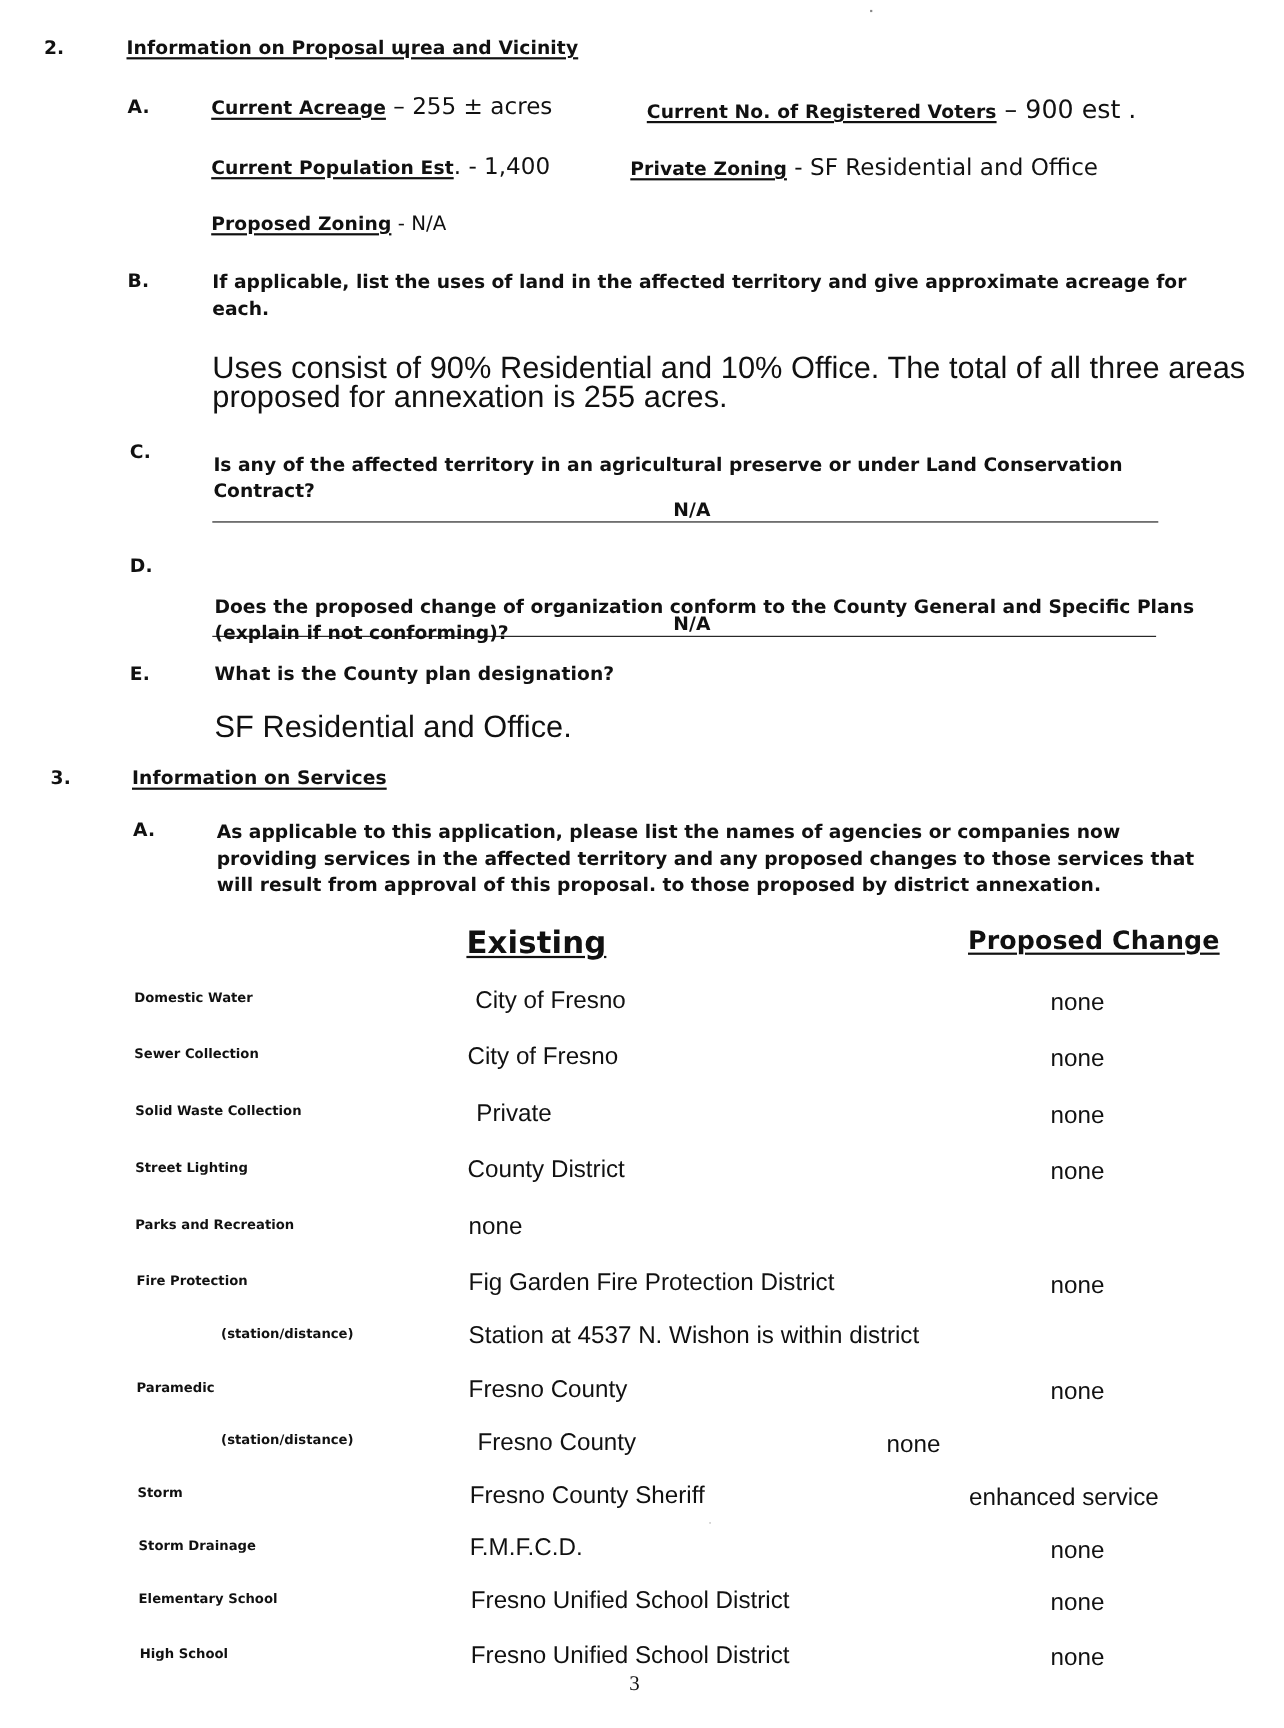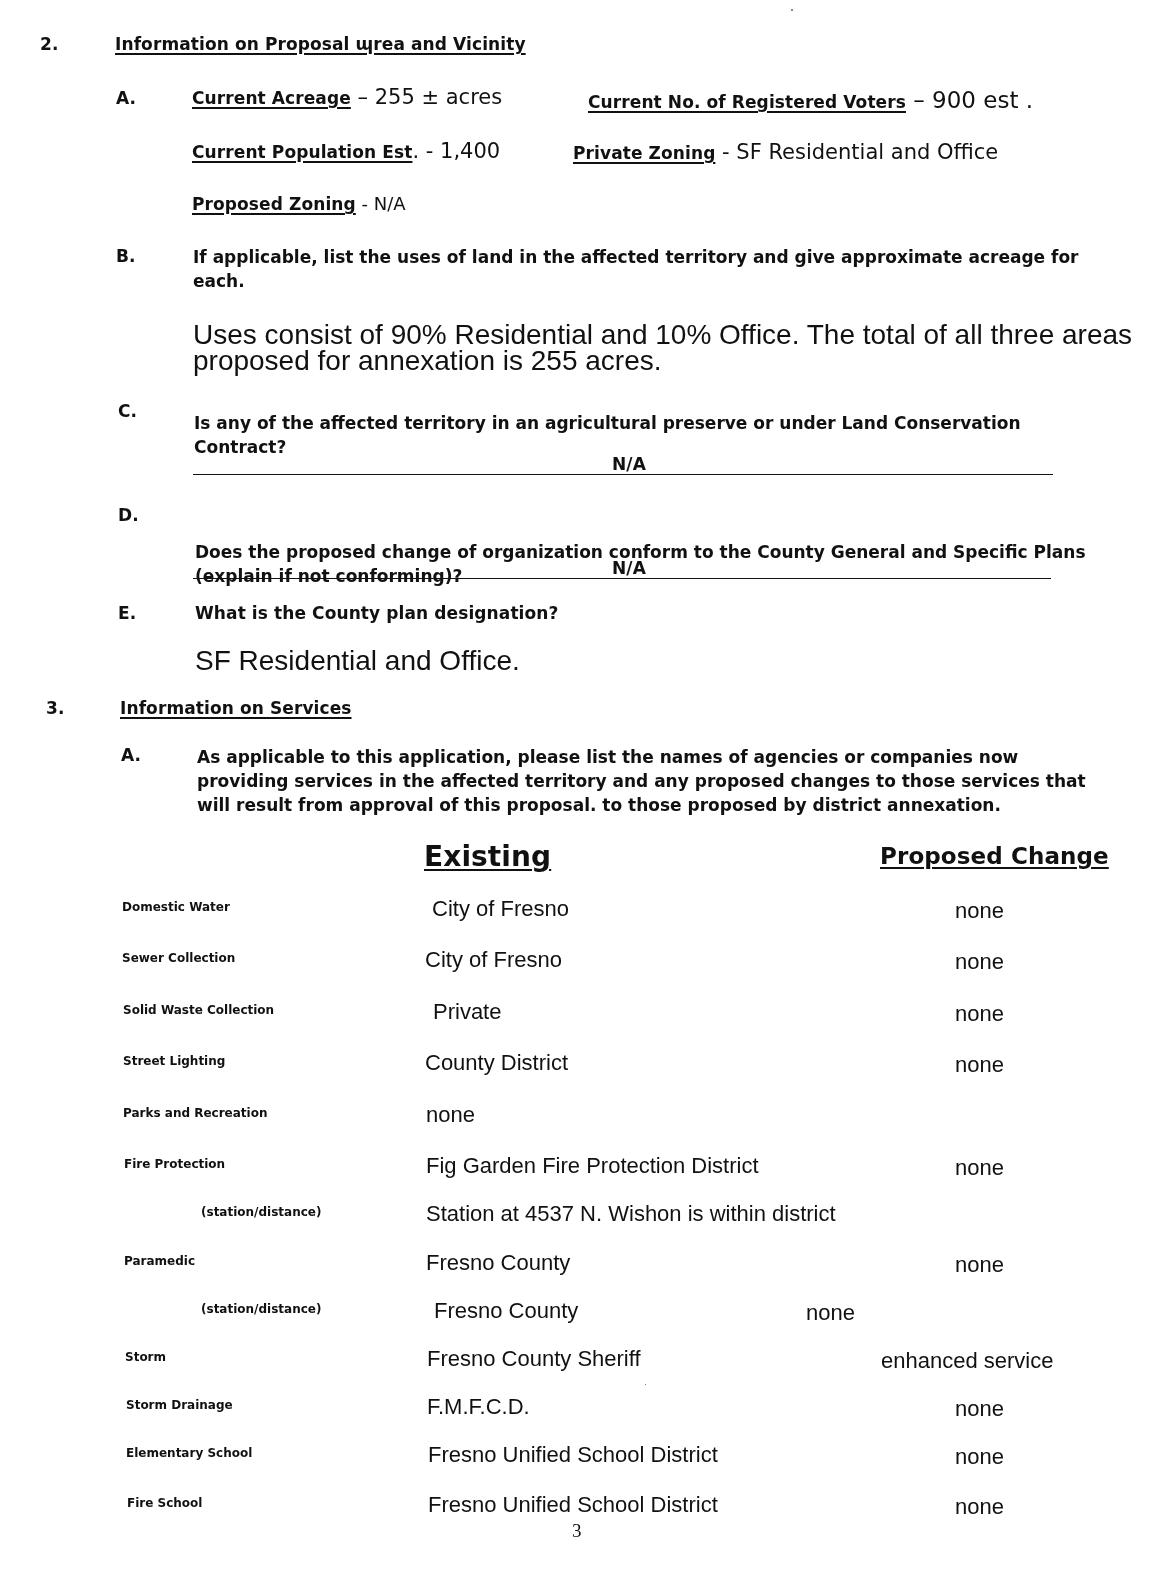--- a/index.html
+++ b/index.html
@@ -119,21 +119,21 @@
       <div class="abs row-label" style="left: 126px; top: 1398px;">Storm Drainage</div>
       <div class="abs row-val" style="left: 427px; top: 1394px;">F.M.F.C.D.</div>
       <div class="abs row-val" style="left: 955px; top: 1396px;">none</div>
     </div>
     <div>
       <div class="abs row-label" style="left: 126px; top: 1446px;">Elementary School</div>
       <div class="abs row-val" style="left: 428px; top: 1442px;">Fresno Unified School District</div>
       <div class="abs row-val" style="left: 955px; top: 1444px;">none</div>
     </div>
     <div>
-      <div class="abs row-label" style="left: 127px; top: 1496px;">Fire School</div>
+      <div class="abs row-label" style="left: 127px; top: 1496px;">High School</div>
       <div class="abs row-val" style="left: 428px; top: 1492px;">Fresno Unified School District</div>
       <div class="abs row-val" style="left: 955px; top: 1494px;">none</div>
     </div>
   </div>
 
 <div class="abs" style="left:572px;top:1520px;font-family:'Liberation Serif',serif;font-size:19px;">3</div>
 
 <div class="speck" style="left:791px;top:9px;"></div>
 <div class="speck" style="left:645px;top:1384px;width:1px;height:1px;"></div>
 

